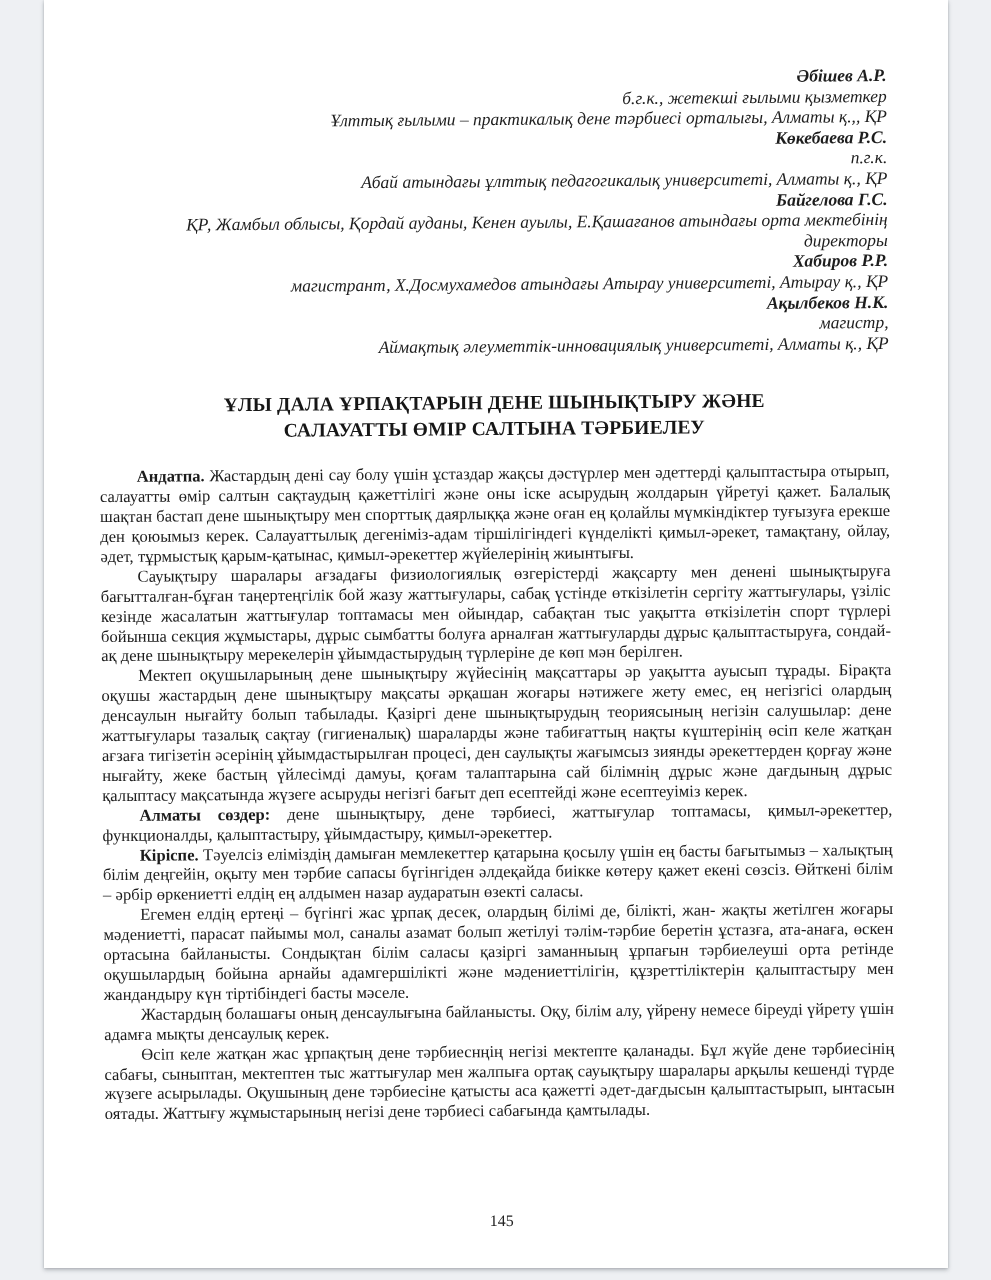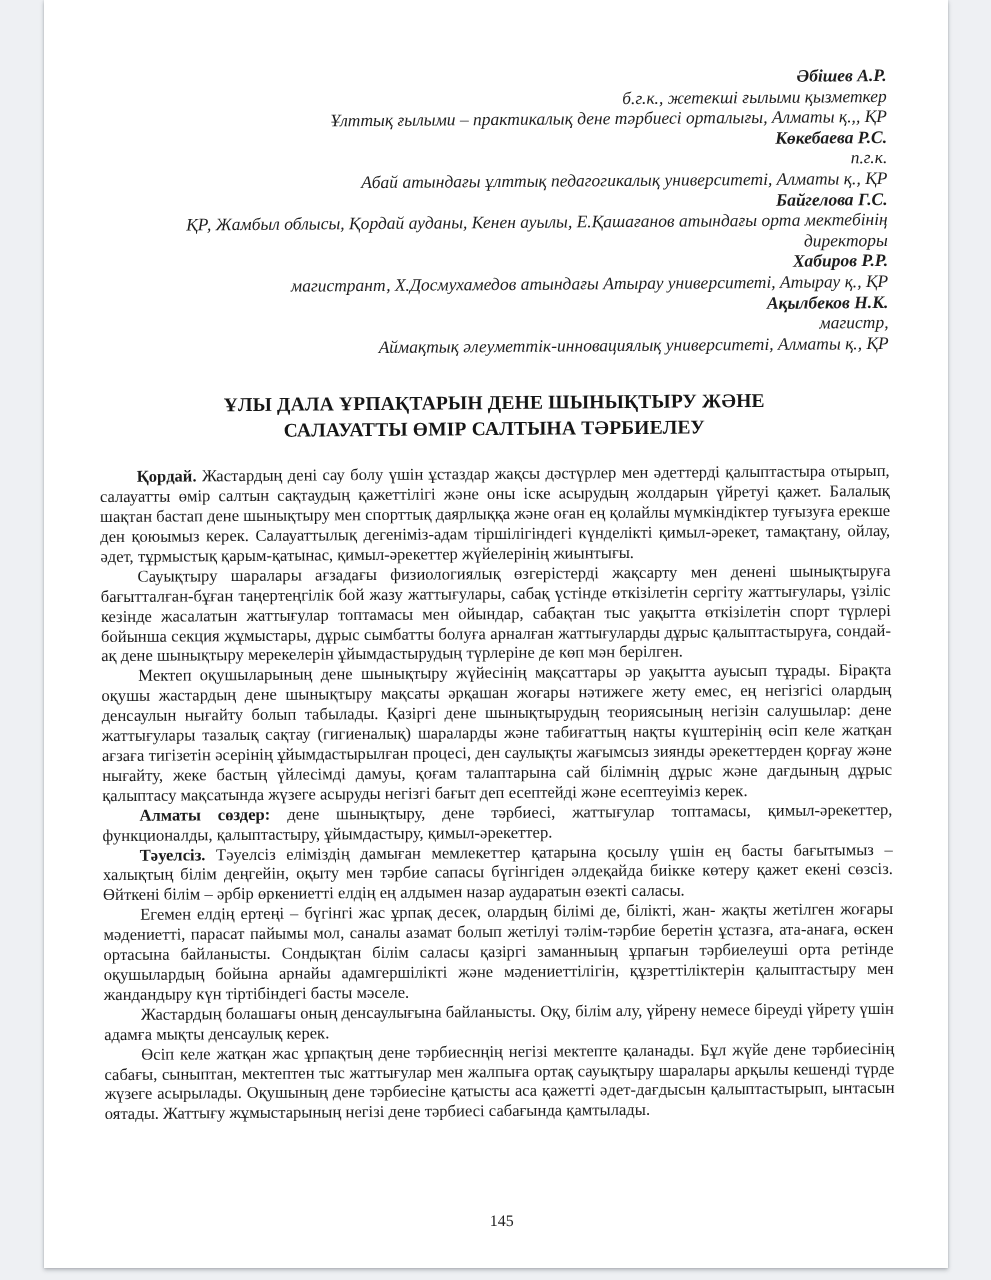--- a/index.html
+++ b/index.html
@@ -109,35 +109,35 @@
         </div>
       </div>
 
       <h1 class="article-title">
         <span class="title-line">ҰЛЫ ДАЛА ҰРПАҚТАРЫН ДЕНЕ ШЫНЫҚТЫРУ ЖӘНЕ</span>
         <span class="title-line">САЛАУАТТЫ ӨМІР САЛТЫНА ТӘРБИЕЛЕУ</span>
       </h1>
 
       <div class="body-text">
         <p class="para">
-          <span class="lead">Қордай.</span>
+          <span class="lead">Андатпа.</span>
           <span>Жастардың дені сау болу үшін ұстаздар жақсы дәстүрлер мен әдеттерді қалыптастыра отырып, салауатты өмір салтын сақтаудың қажеттілігі және оны іске асырудың жолдарын үйретуі қажет. Балалық шақтан бастап дене шынықтыру мен спорттық даярлыққа және оған ең қолайлы мүмкіндіктер туғызуға ерекше ден қоюымыз керек. Салауаттылық дегеніміз-адам тіршілігіндегі күнделікті қимыл-әрекет, тамақтану, ойлау, әдет, тұрмыстық қарым-қатынас, қимыл-әрекеттер жүйелерінің жиынтығы.</span>
         </p>
         <p class="para">
           <span>Сауықтыру шаралары ағзадағы физиологиялық өзгерістерді жақсарту мен денені шынықтыруға бағытталған-бұған таңертеңгілік бой жазу жаттығулары, сабақ үстінде өткізілетін сергіту жаттығулары, үзіліс кезінде жасалатын жаттығулар топтамасы мен ойындар, сабақтан тыс уақытта өткізілетін спорт түрлері бойынша секция жұмыстары, дұрыс сымбатты болуға арналған жаттығуларды дұрыс қалыптастыруға, сондай-ақ дене шынықтыру мерекелерін ұйымдастырудың түрлеріне де көп мән берілген.</span>
         </p>
         <p class="para">
           <span>Мектеп оқушыларының дене шынықтыру жүйесінің мақсаттары әр уақытта ауысып тұрады. Бірақта оқушы жастардың дене шынықтыру мақсаты әрқашан жоғары нәтижеге жету емес, ең негізгісі олардың денсаулын нығайту болып табылады. Қазіргі дене шынықтырудың теориясының негізін салушылар: дене жаттығулары тазалық сақтау (гигиеналық) шараларды және табиғаттың нақты күштерінің өсіп келе жатқан ағзаға тигізетін әсерінің ұйымдастырылған процесі, ден саулықты жағымсыз зиянды әрекеттерден қорғау және нығайту, жеке бастың үйлесімді дамуы, қоғам талаптарына сай білімнің дұрыс және дағдының дұрыс қалыптасу мақсатында жүзеге асыруды негізгі бағыт деп есептейді және есептеуіміз керек.</span>
         </p>
         <p class="para">
           <span class="lead">Алматы сөздер:</span>
           <span>дене шынықтыру, дене тәрбиесі, жаттығулар топтамасы, қимыл-әрекеттер, функционалды, қалыптастыру, ұйымдастыру, қимыл-әрекеттер.</span>
         </p>
         <p class="para">
-          <span class="lead">Тәуелсіз.</span>
+          <span class="lead">Кіріспе.</span>
           <span>Тәуелсіз еліміздің дамыған мемлекеттер қатарына қосылу үшін ең басты бағытымыз – халықтың білім деңгейін, оқыту мен тәрбие сапасы бүгінгіден әлдеқайда биікке көтеру қажет екені сөзсіз. Өйткені білім – әрбір өркениетті елдің ең алдымен назар аударатын өзекті саласы.</span>
         </p>
         <p class="para">
           <span>Егемен елдің ертеңі – бүгінгі жас ұрпақ десек, олардың білімі де, білікті, жан- жақты жетілген жоғары мәдениетті, парасат пайымы мол, саналы азамат болып жетілуі тәлім-тәрбие беретін ұстазға, ата-анаға, өскен ортасына байланысты. Сондықтан білім саласы қазіргі заманныың ұрпағын тәрбиелеуші орта ретінде оқушылардың бойына арнайы адамгершілікті және мәдениеттілігін, құзреттіліктерін қалыптастыру мен жандандыру күн тіртібіндегі басты мәселе.</span>
         </p>
         <p class="para">
           <span>Жастардың болашағы оның денсаулығына байланысты. Оқу, білім алу, үйрену немесе біреуді үйрету үшін адамға мықты денсаулық керек.</span>
         </p>
         <p class="para">
           <span>Өсіп келе жатқан жас ұрпақтың дене тәрбиеснңің негізі мектепте қаланады. Бұл жүйе дене тәрбиесінің сабағы, сыныптан, мектептен тыс жаттығулар мен жалпыға ортақ сауықтыру шаралары арқылы кешенді түрде жүзеге асырылады. Оқушының дене тәрбиесіне қатысты аса қажетті әдет-дағдысын қалыптастырып, ынтасын оятады. Жаттығу жұмыстарының негізі дене тәрбиесі сабағында қамтылады.</span>

